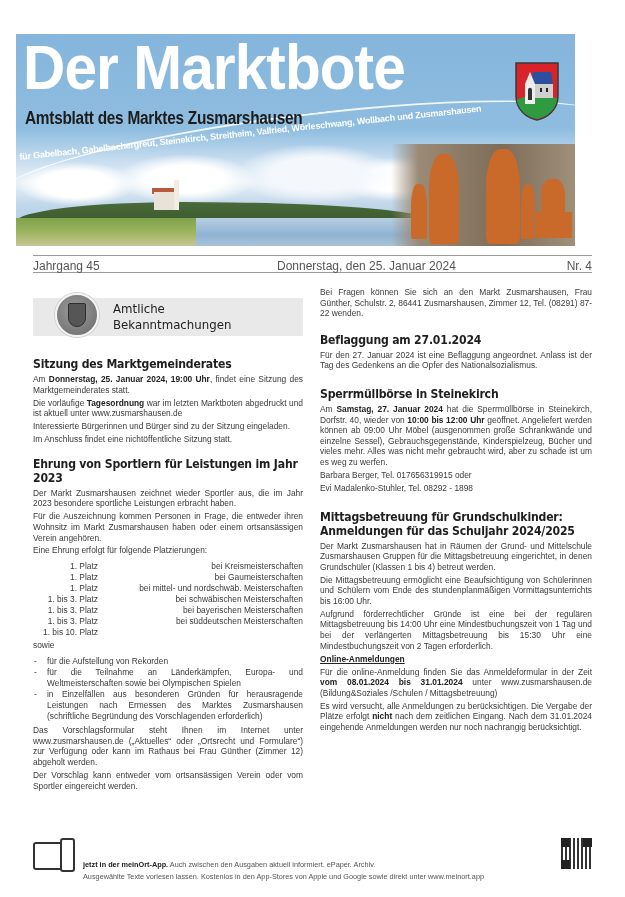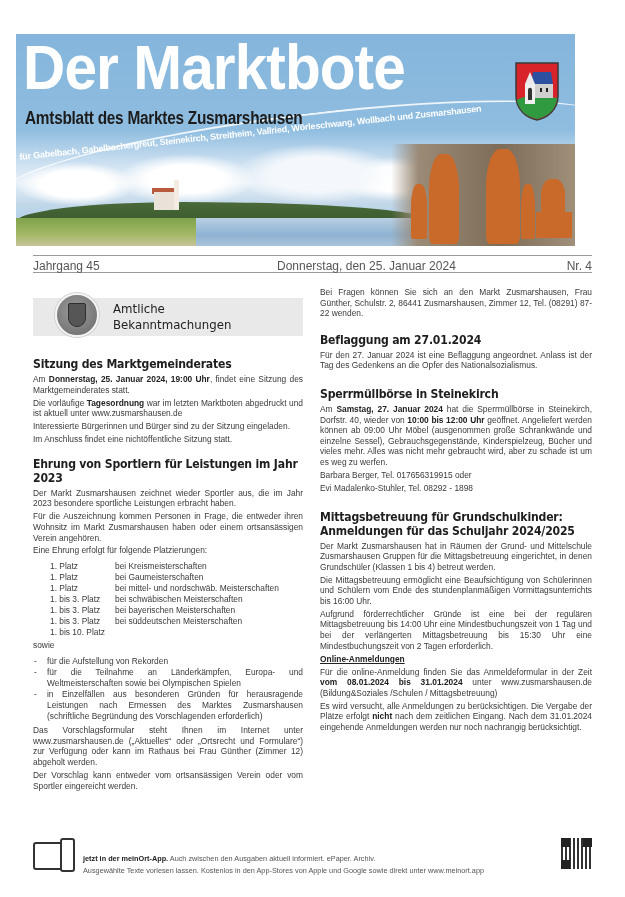--- a/index.html
+++ b/index.html
@@ -59,33 +59,33 @@
   .amtlich { position: relative; height: 46px; margin-top: 5px; margin-bottom: 18px; }
   .amtlich-bar { position: absolute; left: 0; top: 5px; width: 270px; height: 38px; background: #e9e9e9; }
   .amtlich-badge { position: absolute; left: 22px; top: 0; width: 44px; height: 44px; border-radius: 50%;
     background: radial-gradient(circle at 45% 40%, #9c9c9c 0%, #7d7d7d 60%, #686868 100%); border: 2px solid #f4f4f4; box-shadow: 0 0 0 1px #cfcfcf; }
   .amtlich-shield { position: absolute; left: 11px; top: 8px; width: 18px; height: 24px; background: #565656; border-radius: 2px 2px 9px 9px; border: 1px solid #2e2e2e; }
   .amtlich-title { position: absolute; left: 80px; top: 8px; font-family: "DejaVu Sans", sans-serif; font-size: 12.8px; line-height: 16px; color: #222; font-weight: normal; transform: scaleX(0.92); transform-origin: left top; }
 
   h2 { font-family: "DejaVu Sans", sans-serif; font-weight: bold; font-size: 11.6px; line-height: 14px; color: #1e1e1e; margin-bottom: 3px; text-align: left; letter-spacing: -0.2px; transform: scaleX(0.94); transform-origin: left top; width: 106%; }
   .sec { margin-bottom: 12px; }
 
-  .place-table { display: grid; grid-template-columns: 65px 1fr; text-align: left; margin: 5px 0 2px 17px; }
+  .place-table { display: grid; grid-template-columns: 65px 1fr; text-align: right; margin: 5px 0 2px 0; }
   .place-table span { line-height: 11px; }
   .dash-list { list-style: none; margin: 5px 0 4px 0; }
   .dash-list li { position: relative; padding-left: 14px; margin-bottom: 1px; }
   .dash-list li::before { content: "-"; position: absolute; left: 1px; top: 0; }
 
   .subhead { font-weight: bold; text-decoration: underline; color: #222; margin-bottom: 2px; }
 
   
   .footer { position: absolute; left: 33px; top: 840px; width: 559px; height: 34px; }
   .tablet { position: absolute; left: 0; top: 2px; width: 38px; height: 28px; border: 2px solid #333; border-radius: 3px; }
   .phone { position: absolute; left: 27px; top: -2px; width: 15px; height: 34px; border: 2px solid #333; border-radius: 3px; background: #fff; }
-  .footer-text { position: absolute; left: 50px; top: 13px; font-size: 7.3px; line-height: 11.5px; color: #555; white-space: nowrap; }
+  .footer-text { position: absolute; left: 50px; top: 19px; font-size: 7.3px; line-height: 11.5px; color: #555; white-space: nowrap; }
   .footer-text b { color: #222; }
   .qr { position: absolute; right: 0; top: -2px; width: 31px; height: 31px;
     background:
       linear-gradient(#222,#222) 0 0/9px 9px no-repeat,
       linear-gradient(#222,#222) 22px 0/9px 9px no-repeat,
       linear-gradient(#222,#222) 0 22px/9px 9px no-repeat,
       repeating-linear-gradient(90deg, #333 0 2px, #fff 2px 4px),
       repeating-linear-gradient(0deg, #fff 0 2px, transparent 2px 4px);
   }
 </style>

